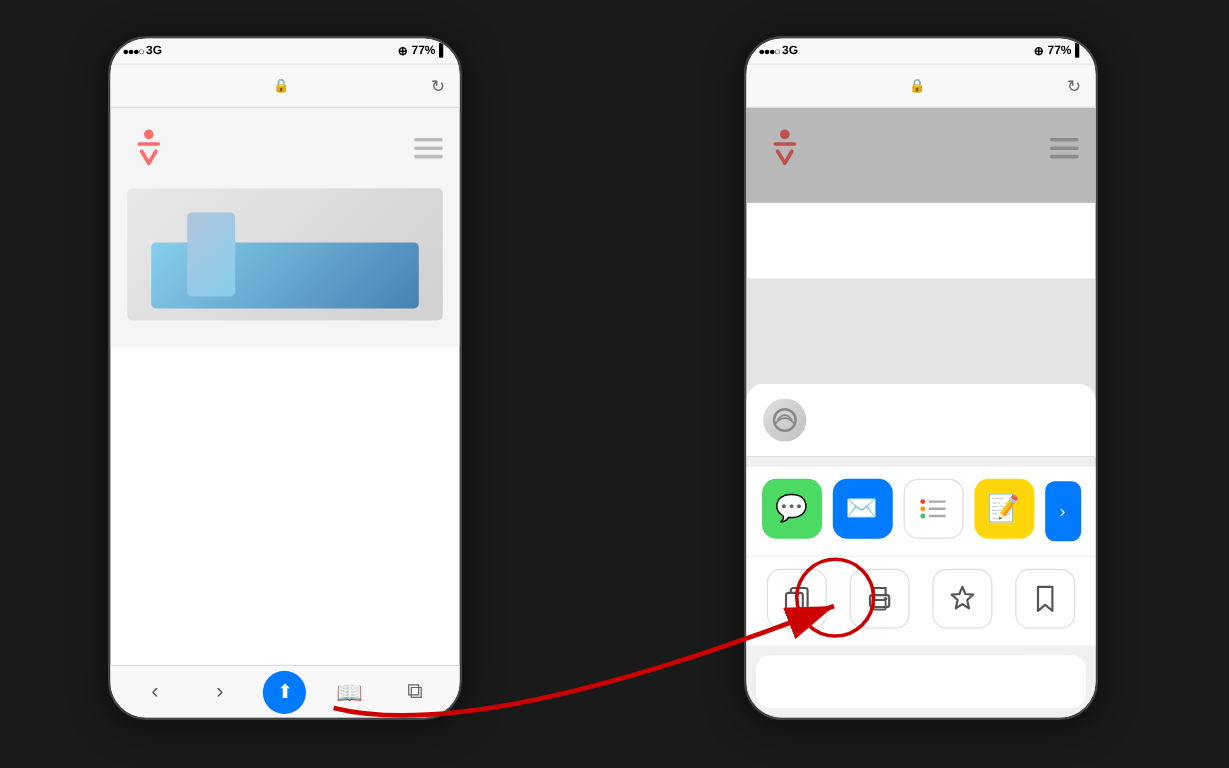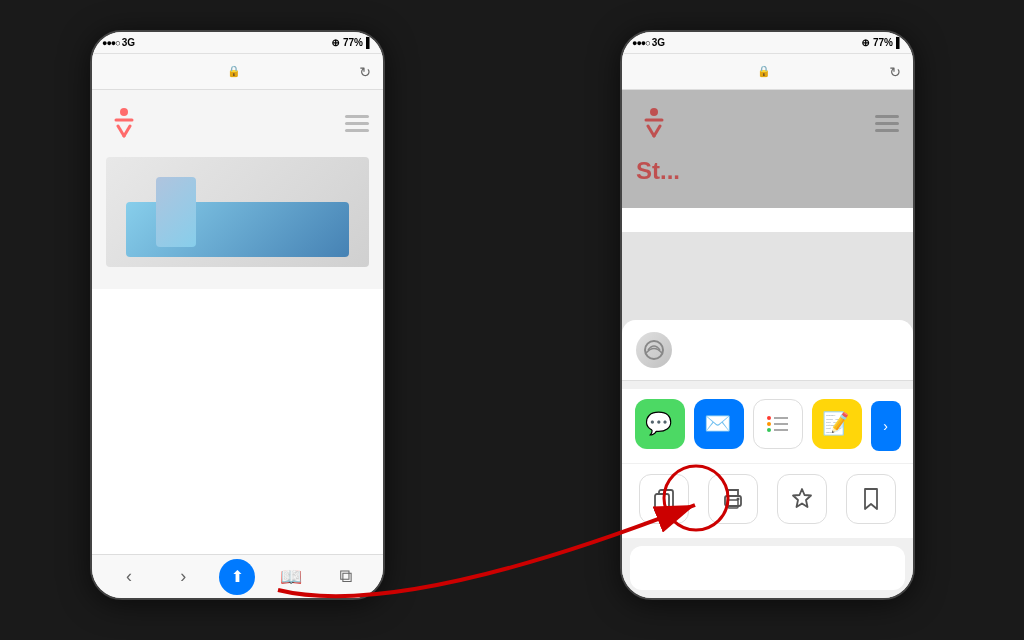--- a/index.html
+++ b/index.html
@@ -431,24 +431,20 @@
             <line x1="12" y1="24" x2="18" y2="34" stroke="#ff6b6b" stroke-width="3" stroke-linecap="round"></line>
             <line x1="24" y1="24" x2="18" y2="34" stroke="#ff6b6b" stroke-width="3" stroke-linecap="round"></line>
           </svg>
         </div>
         <div class="hamburger">
           <span></span>
           <span></span>
           <span></span>
         </div>
       </div>
-      <div class="headline">
-        <div></div>
-        <div>St...</div>
-      </div>
     </div>
   </div>
 
   <div class="share-overlay"></div>
   <div class="share-sheet">
     <div class="airdrop-section">
       <div class="airdrop-row">
         <div class="airdrop-icon">
           <svg width="24" height="24" viewBox="0 0 24 24">
             <circle cx="12" cy="12" r="9" fill="none" stroke="#888" stroke-width="2"></circle>

